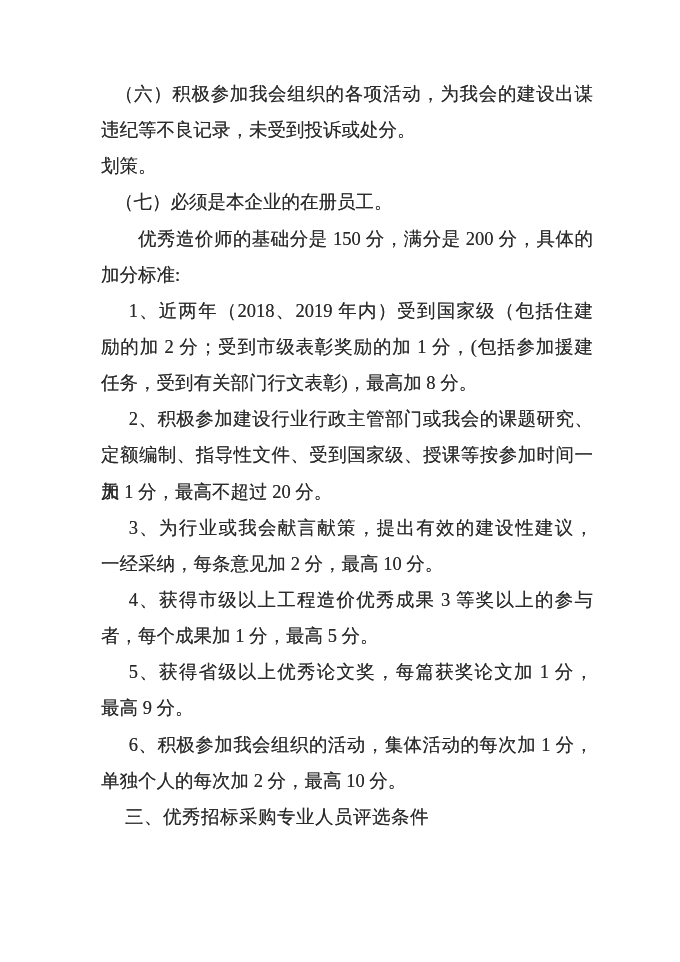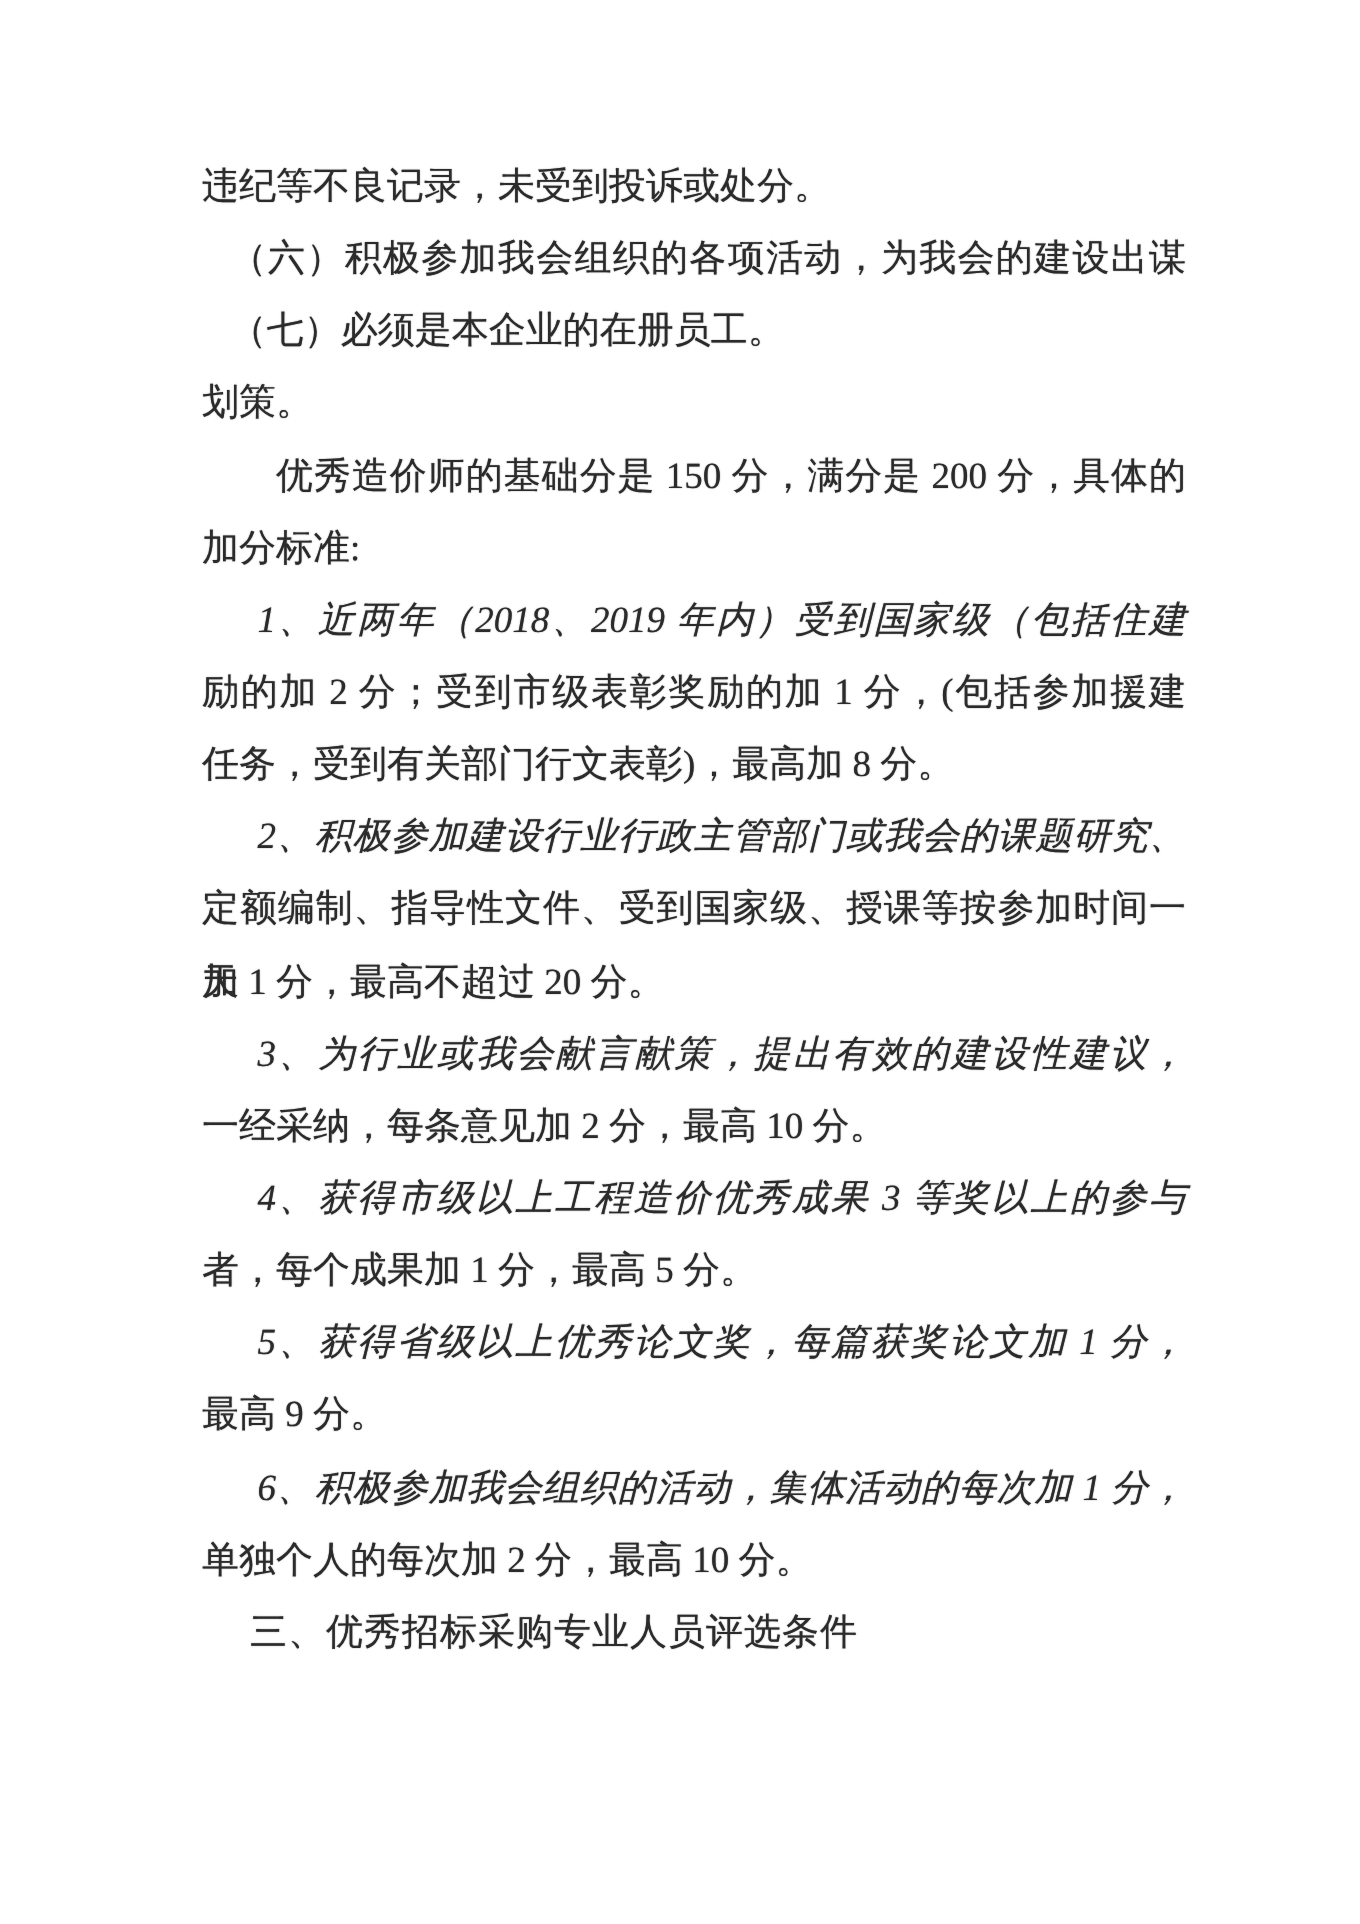--- a/index.html
+++ b/index.html
@@ -30,36 +30,36 @@
     white-space: normal;
     text-align: left;
   }
   .line.full {
     text-align: justify;
     text-align-last: justify;
   }
   .line.cont   { text-indent: 0; }
   .line.para   { text-indent: 2em; }
   .line.paren  { text-indent: 0.75em; }
-  .line.num    { text-indent: 1.5em; font-style: italic; }
+  .line.num    { text-indent: 1.5em; }
   .line.heading {
     text-indent: 1.3em;
     font-weight: normal;
     letter-spacing: 0.5px;
   }
 </style>
 </head>
 <body>
 
 <div class="page" style="background: rgb(255, 255, 255);">
   <div class="content" style="color: rgb(43, 43, 43);">
+      <div class="line paren full">（六）积极参加我会组织的各项活动，为我会的建设出谋</div>
       <div class="line cont">违纪等不良记录，未受到投诉或处分。</div>
-      <div class="line paren full">（六）积极参加我会组织的各项活动，为我会的建设出谋</div>
+      <div class="line cont">划策。</div>
       <div class="line paren">（七）必须是本企业的在册员工。</div>
-      <div class="line cont">划策。</div>
       <div class="line para full">优秀造价师的基础分是 150 分，满分是 200 分，具体的</div>
       <div class="line cont">加分标准:</div>
       <div class="line num full">1、近两年（2018、2019 年内）受到国家级（包括住建</div>
       <div class="line cont full">励的加 2 分；受到市级表彰奖励的加 1 分，(包括参加援建</div>
       <div class="line cont">任务，受到有关部门行文表彰)，最高加 8 分。</div>
       <div class="line num full">2、积极参加建设行业行政主管部门或我会的课题研究、</div>
       <div class="line cont full">定额编制、指导性文件、受到国家级、授课等按参加时间一天</div>
       <div class="line cont">加 1 分，最高不超过 20 分。</div>
       <div class="line num full">3、为行业或我会献言献策，提出有效的建设性建议，</div>
       <div class="line cont">一经采纳，每条意见加 2 分，最高 10 分。</div>

